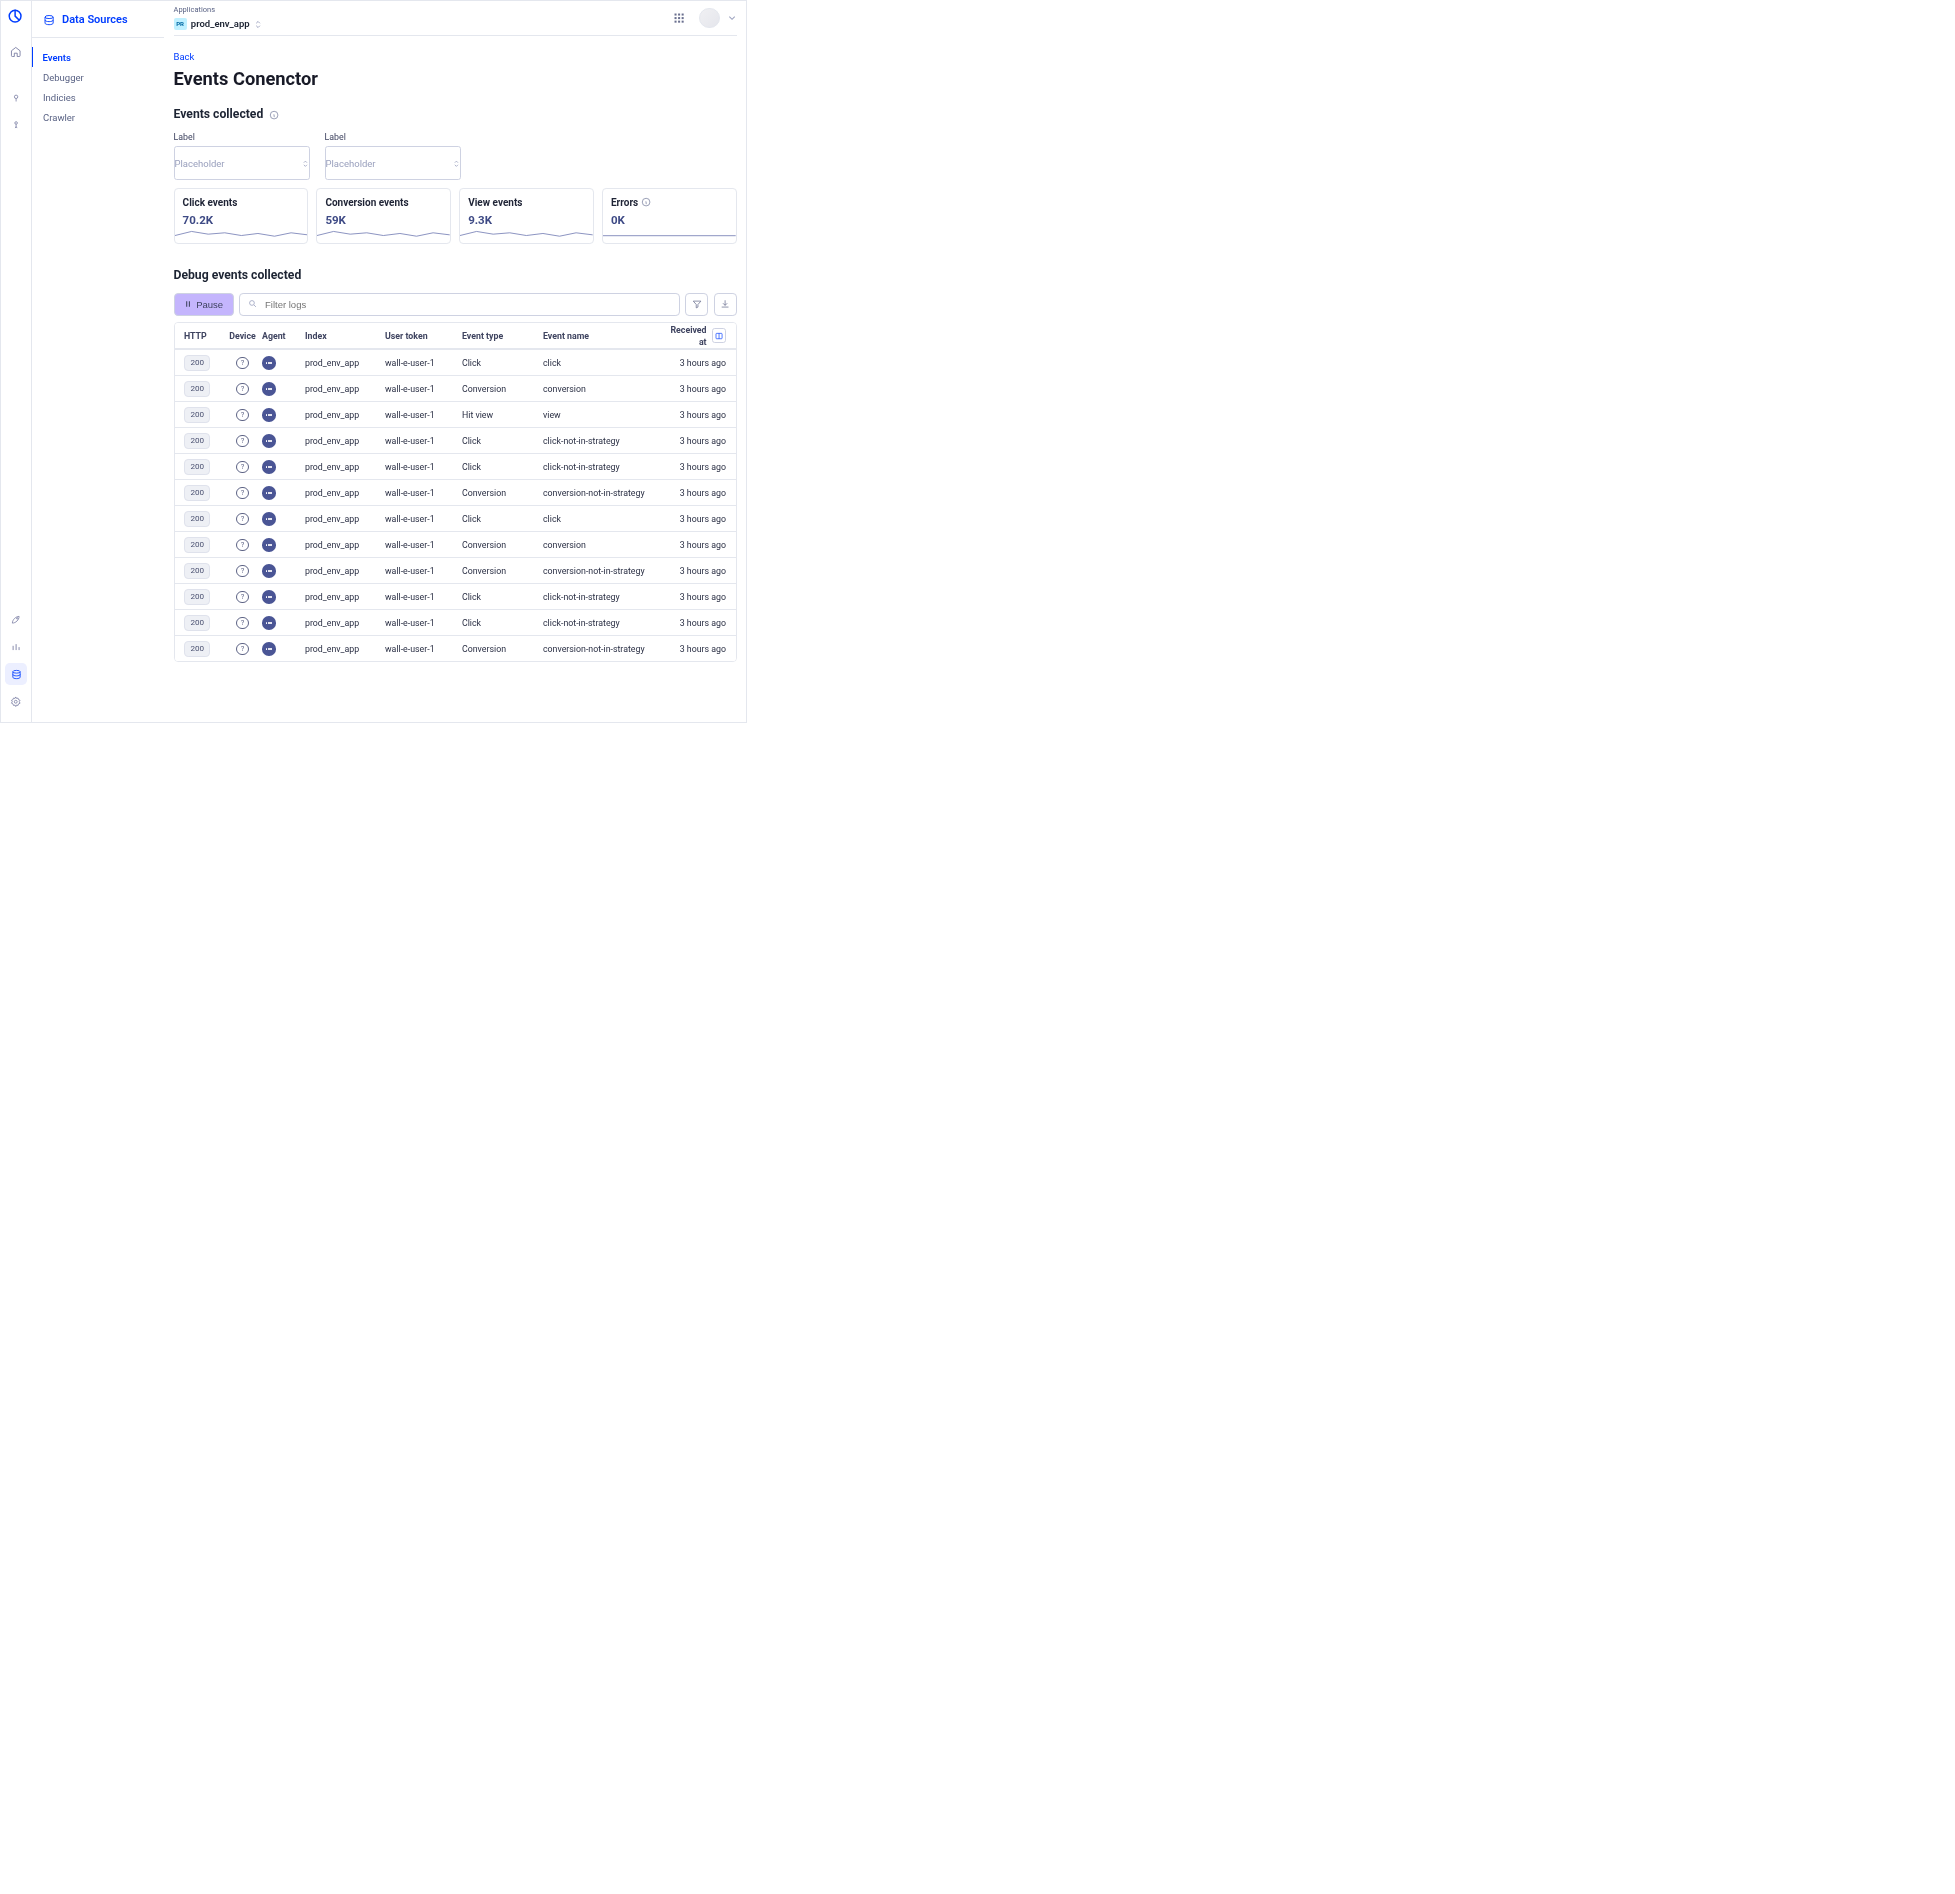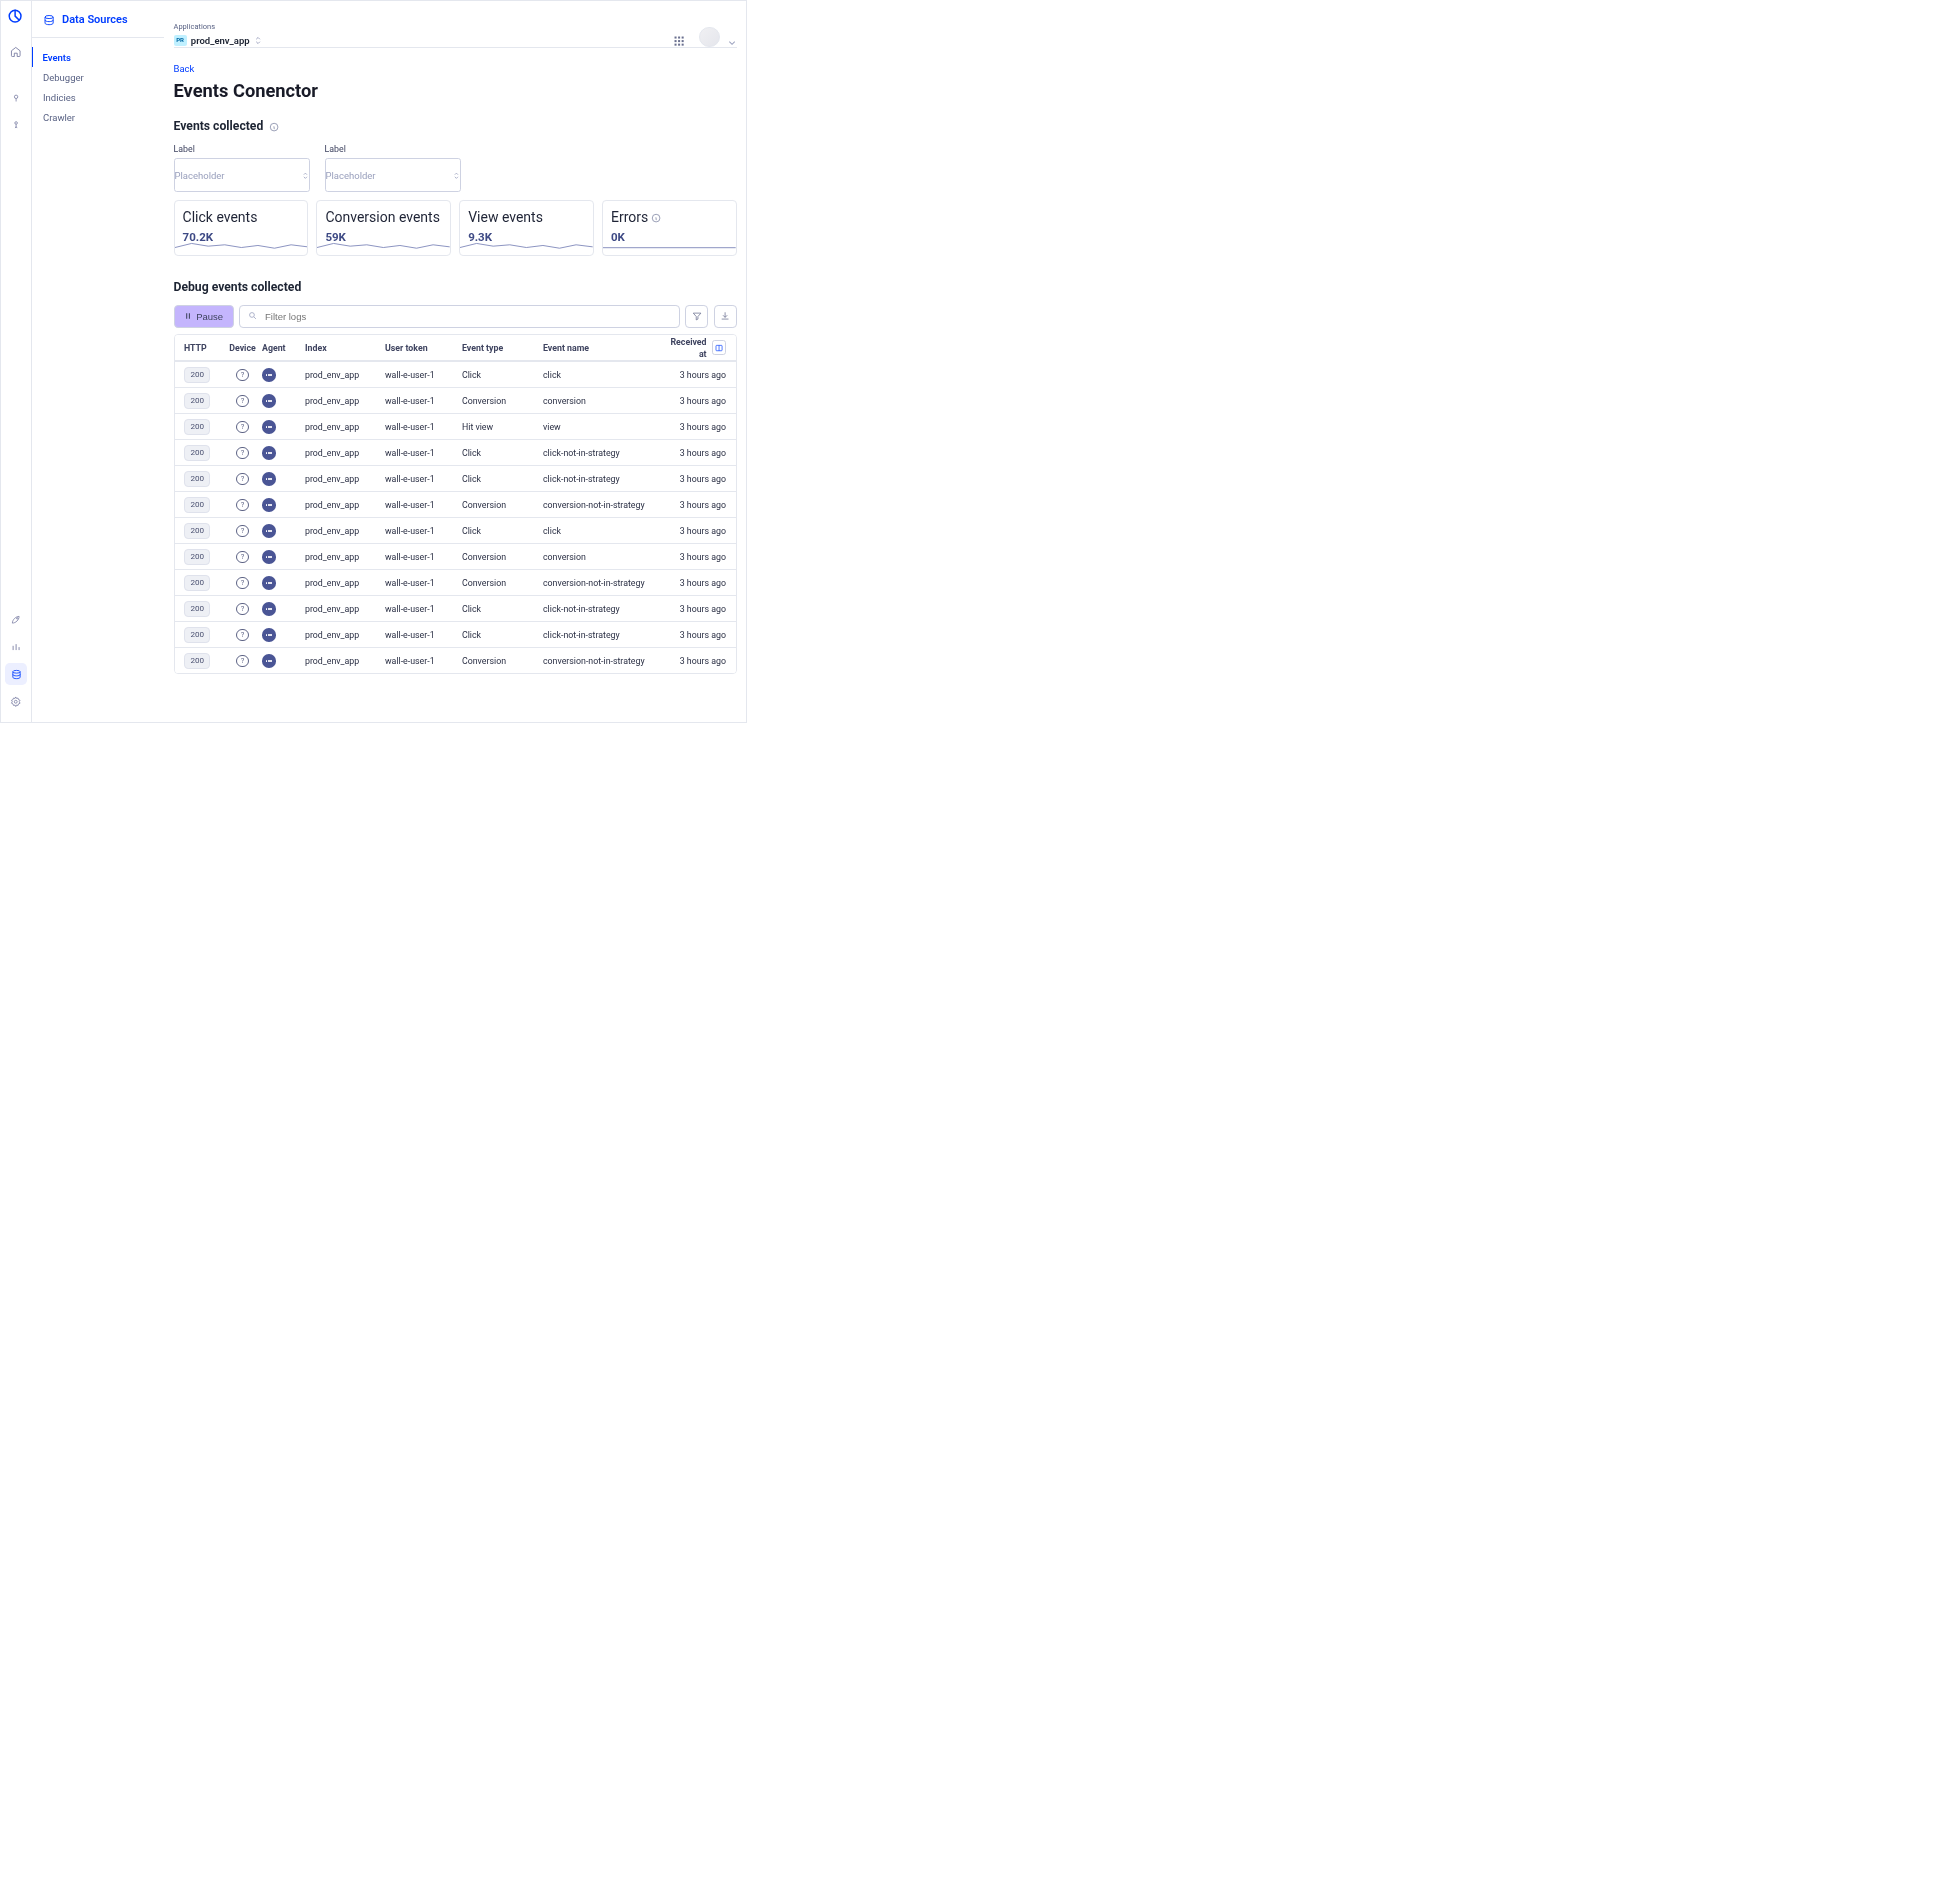--- a/index.html
+++ b/index.html
@@ -28,21 +28,21 @@
 
   
   .side{width:132px;padding:11px 0;}
   .side h1{font-size:11px;font-weight:600;color:var(--brand);display:flex;gap:6.8px;align-items:center;padding:0 11px 9.5px;margin:0;border-bottom:0.7px solid var(--border);}
   .side ul{list-style:none;margin:9.5px 0 0;padding:0 0 0 11px;}
   .side li{padding:3.4px 0;color:var(--txt-sub);font-size:9.5px;cursor:pointer;}
   .side li.active{color:var(--brand);font-weight:600;border-left:1.4px solid var(--brand);margin-left:-11px;padding-left:9.5px;}
 
   
   .main{flex:1;padding:0 9.5px 13.6px;overflow:auto;}
-  .topbar{display:flex;align-items:flex-end;height:47px;border-bottom:0.7px solid var(--border);gap:6px;}
+  .topbar{display:flex;align-items:center;height:35px;border-bottom:0.7px solid var(--border);gap:6px;}
   .crumb-lbl{font-size:7.5px;color:var(--txt-sub);}
   .app-chip{display:inline-flex;align-items:center;gap:4.1px;font-weight:600;font-size:9.5px;}
   .app-chip .pr{background:#c0f0ff;color:#0068a3;font-size:6.1px;font-weight:700;padding:1.4px 2.7px;border-radius:2px;}
   .app-chip .swap{width:8.1px;height:11px;color:#9aa0bd;}
   .topbar .flex{flex:1;}
   .grid-icn{width:12.2px;height:12.2px;color:#6a708f;cursor:pointer;margin-right:8.1px;}
   .avatar{width:20.4px;height:20.4px;border-radius:50%;background:linear-gradient(135deg,#f0f0f3,#e5e6ec);border:0.7px solid var(--border);}
   .chev{color:#9aa0bd;margin-left:2.7px;width:8.1px;}
 
   .content{padding:13.6px 0 0;}
@@ -57,21 +57,21 @@
   .sec-h{font-size:12.2px;font-weight:700;display:flex;align-items:center;gap:6px;margin:0 0 8.1px;}
   .info{width:10.2px;height:10.2px;color:#7c82a0;}
 
   .filters{display:flex;gap:15px;margin-bottom:8.1px;}
   .fgrp{display:flex;flex-direction:column;gap:2.7px;}
   .fgrp label{font-size:8.8px;color:#3f4460;}
   .sel{width:136px;height:34px;border:0.7px solid #ced2e2;border-radius:2.7px;display:flex;align-items:center;justify-content:space-between;padding:0 0;color:#9aa0bd;font-size:9.5px;cursor:pointer;}
 
   .cards{display:flex;gap:8.1px;margin-bottom:23px;}
   .card{flex:1;border:0.7px solid var(--border);border-radius:4.1px;padding:6.8px 8.1px 0;position:relative;background:#fff;height:56px;overflow:hidden;}
-  .card .lbl{font-size:14px;font-weight:400;color:#1f2436;}
+  .card .lbl{font-size:10px;font-weight:700;color:#1f2436;}
   .card .val{font-size:11.5px;font-weight:700;color:var(--navy);margin-top:1.4px;}
   .card svg.spark{position:absolute;bottom:-0.7px;left:0;width:100%;height:17.7px;}
   .card.err svg.spark{height:1.4px;bottom:6.8px;}
   .card .inf{display:inline-flex;margin-left:2.7px;vertical-align:-1.4px;}
 
   .toolbar{display:flex;gap:5.4px;margin-bottom:0;}
   .btn{height:23px;border:0.7px solid #ced2e2;border-radius:4.1px;background:#c4b5fd;display:flex;align-items:center;gap:4.1px;padding:0 9.5px;font-size:9.5px;color:#3f4460;cursor:pointer;}
   .search{flex:1;height:23px;border:0.7px solid #ced2e2;border-radius:4.1px;display:flex;align-items:center;gap:5.4px;padding:0 8.1px;color:#9aa0bd;}
   .search input{border:0;outline:0;flex:1;font-size:9.5px;color:var(--txt);background:transparent;}
   .ibtn{width:23px;height:23px;border:0.7px solid #ced2e2;border-radius:4.1px;display:flex;align-items:center;justify-content:center;color:#6a708f;cursor:pointer;}

